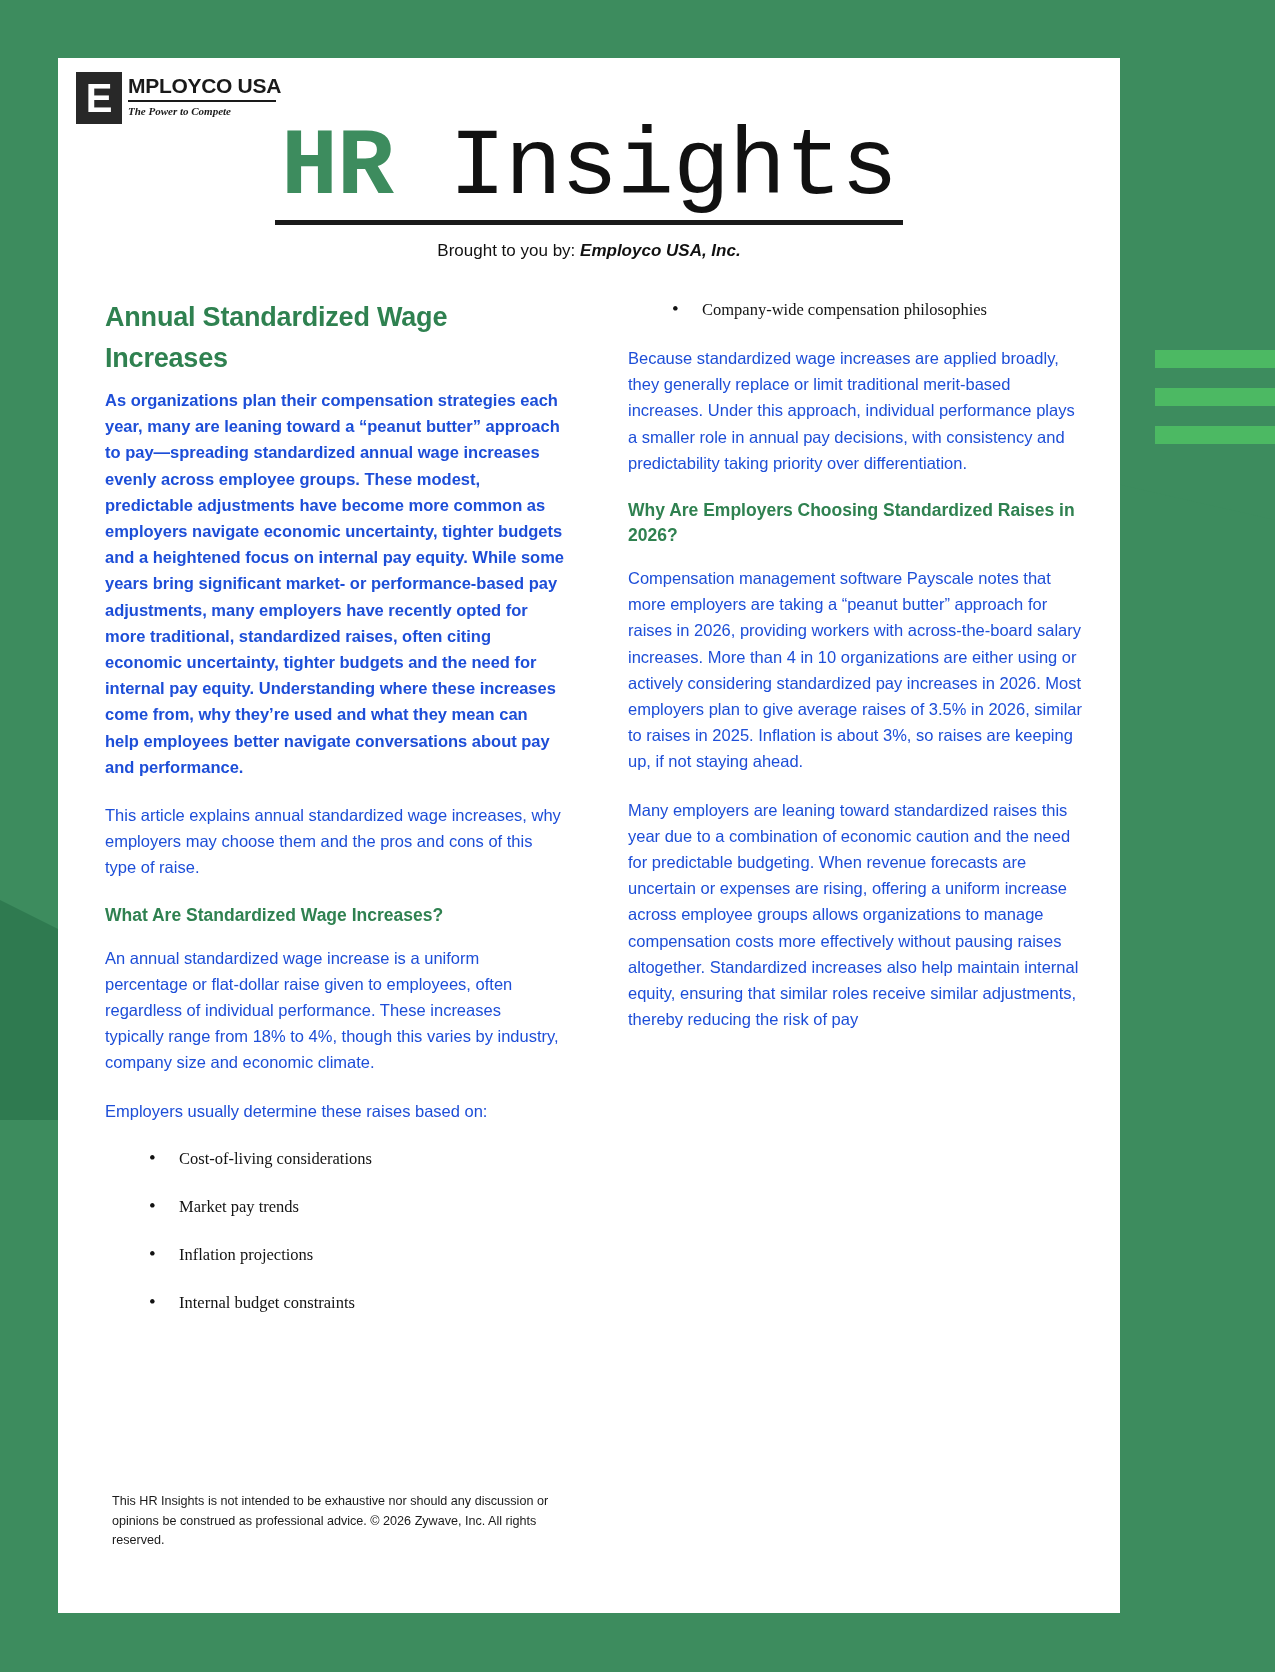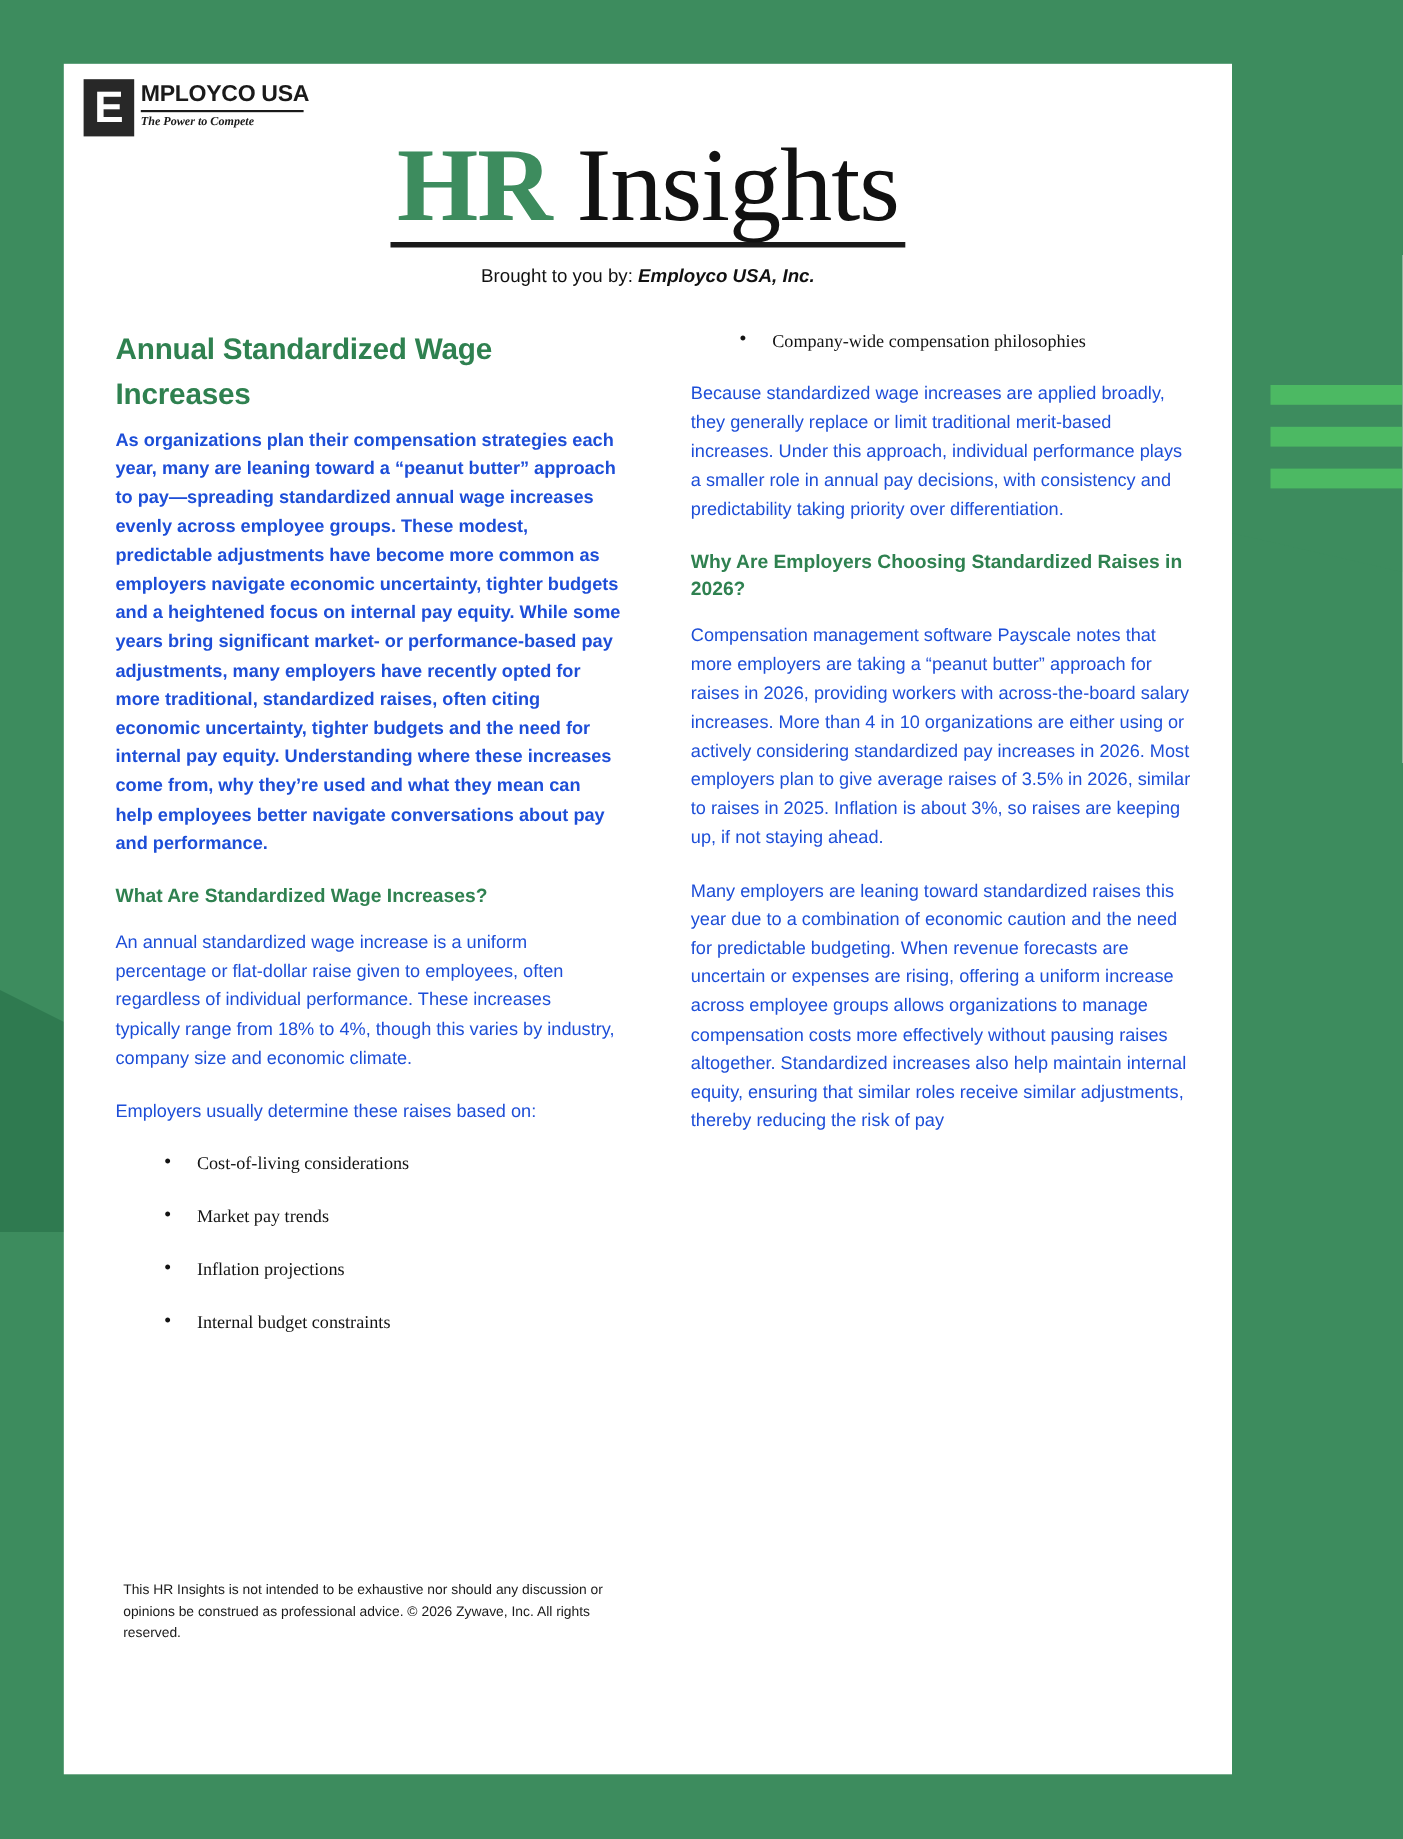--- a/index.html
+++ b/index.html
@@ -112,21 +112,21 @@
     font-size: 11px;
     color: #1a1a1a;
     line-height: 13px;
   }
 
   .title-wrap {
     text-align: center;
     padding-top: 38px;
   }
   .page-title {
-    font-family: Liberation Serif, serif;
+    font-family: Liberation Mono, monospace;
     font-size: 95px;
     font-weight: bold;
     line-height: 100px;
     letter-spacing: -1px;
     display: inline-block;
     border-bottom: 5px solid #1a1a1a;
     padding: 0 6px 2px 6px;
   }
   .page-title .t-green { color: #3d8c5e; }
   .page-title .t-black { color: #111111; font-weight: normal; }
@@ -199,21 +199,21 @@
     left: 44px;
     top: -1px;
     font-size: 19px;
     color: #131313;
   }
 
   
   .disclaimer {
     position: absolute;
     left: 54px;
-    top: 1378px;
+    top: 1434px;
     width: 440px;
     font-family: "Liberation Sans", sans-serif;
     font-size: 12.6px;
     line-height: 19.5px;
     color: #1a1a1a;
   }
 </style>
 </head>
 <body>
 
@@ -246,20 +246,21 @@
     <div class="brought">
       <span>Brought to you by: </span><b>Employco USA, Inc.</b>
     </div>
   </div>
 
   <div class="columns">
 
     <div class="col">
       <h1 class="article-title">Annual Standardized Wage Increases</h1>
       <p class="body tight">As organizations plan their compensation strategies each year, many are leaning toward a “peanut butter” approach to pay—spreading standardized annual wage increases evenly across employee groups. These modest, predictable adjustments have become more common as employers navigate economic uncertainty, tighter budgets and a heightened focus on internal pay equity. While some years bring significant market- or performance-based pay adjustments, many employers have recently opted for more traditional, standardized raises, often citing economic uncertainty, tighter budgets and the need for internal pay equity. Understanding where these increases come from, why they’re used and what they mean can help employees better navigate conversations about pay and performance.</p>
+      <p class="body">This article explains annual standardized wage increases, why employers may choose them and the pros and cons of this type of raise.</p>
       <h2 class="section-title">What Are Standardized Wage Increases?</h2>
       <p class="body">An annual standardized wage increase is a uniform percentage or flat-dollar raise given to employees, often regardless of individual performance. These increases typically range from 18% to 4%, though this varies by industry, company size and economic climate.</p>
       <p class="body">Employers usually determine these raises based on:</p>
       <ul class="bullets">
         <li>Cost-of-living considerations</li>
         <li>Market pay trends</li>
         <li>Inflation projections</li>
         <li>Internal budget constraints</li>
       </ul>
     </div>

